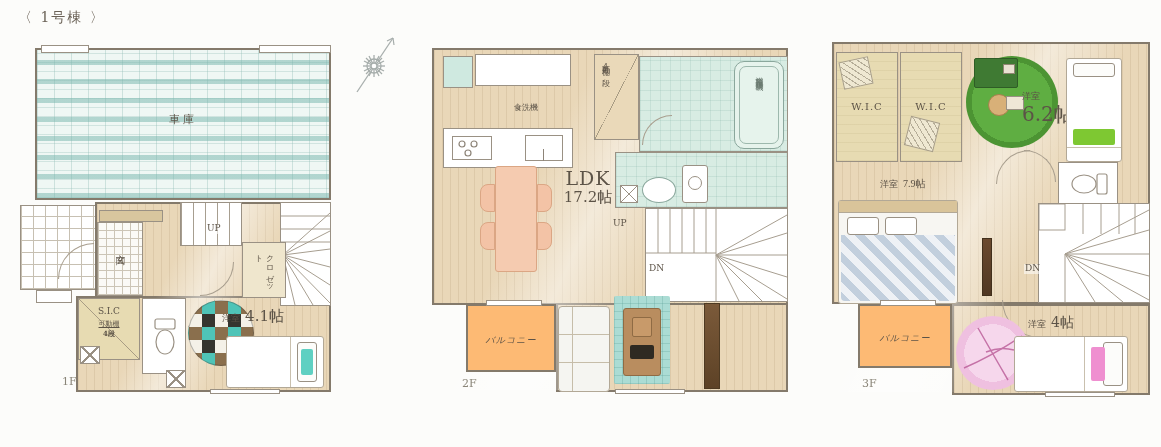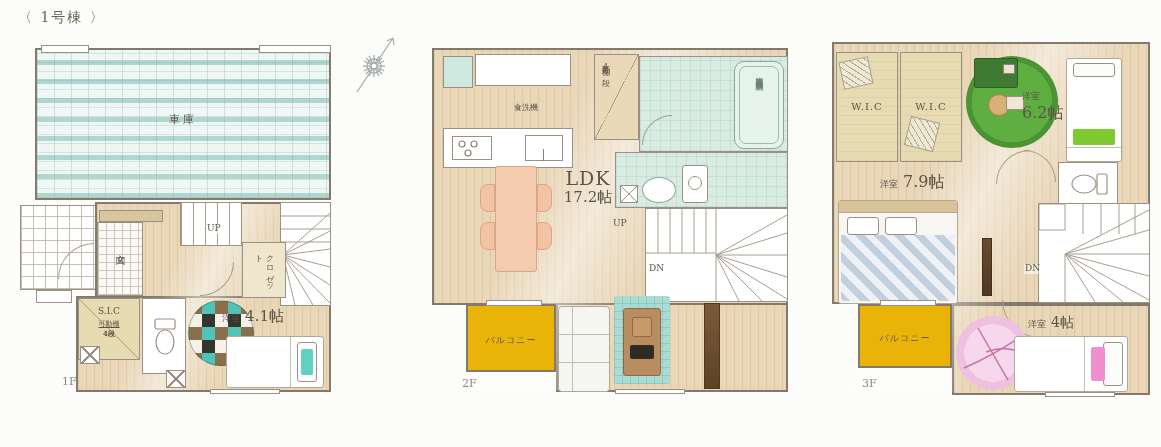--- a/index.html
+++ b/index.html
@@ -10,21 +10,21 @@
   .thin{border:1px solid #9a9184;}
   .wood{background-color:#e9d7b8;background-image:repeating-linear-gradient(90deg,rgba(146,116,77,.14) 0 1px,transparent 1px 8px);}
   .khaki{background-color:#e7dbb2;background-image:repeating-linear-gradient(0deg,rgba(146,130,77,.10) 0 1px,transparent 1px 9px);}
   .tiles{background-color:#ffffff;background-image:repeating-linear-gradient(0deg,#c7c0b2 0 1px,transparent 1px 12px),repeating-linear-gradient(90deg,#c7c0b2 0 1px,transparent 1px 12px);}
   .tiles-fine{background-color:#fbfaf6;background-image:repeating-linear-gradient(0deg,#ccc5b6 0 1px,transparent 1px 8px),repeating-linear-gradient(90deg,#ccc5b6 0 1px,transparent 1px 8px);}
   .garage{background-color:#eff7f4;background-image:
       repeating-linear-gradient(0deg,rgba(116,180,171,.50) 0 5px,transparent 5px 19px),
       repeating-linear-gradient(90deg,rgba(140,185,178,.35) 0 1px,transparent 1px 17px),
       repeating-linear-gradient(0deg,rgba(140,185,178,.30) 0 1px,transparent 1px 9px);}
   .teal{background-color:#d8ece3;background-image:repeating-linear-gradient(0deg,rgba(120,170,158,.18) 0 1px,transparent 1px 10px),repeating-linear-gradient(90deg,rgba(120,170,158,.18) 0 1px,transparent 1px 10px);}
-  .gray{background-color:#eab308;}
+  .gray{background-color:#fdba74;font-style:italic;}
   .white{background:#ffffff;}
   .lbl{font-family:"DejaVu Serif","Liberation Serif",serif;color:#5c5347;white-space:nowrap;line-height:1.1;}
   .vtext{writing-mode:vertical-rl;text-orientation:upright;word-break:break-all;letter-spacing:2px;
          font-family:"DejaVu Serif","Liberation Serif",serif;color:#5c5347;}
   .beam{pointer-events:none;background:linear-gradient(115deg,rgba(255,255,255,0) 32%,rgba(255,255,255,.48) 46%,rgba(255,255,255,0) 62%);}
   .treads-v{background-color:#fff;background-image:repeating-linear-gradient(90deg,#a79e90 0 1px,transparent 1px 12px);}
   .xbox{background-color:#fff;border:1px solid #9a9184;background-image:
       linear-gradient(45deg,transparent 47%,#9a9184 47% 53%,transparent 53%),
       linear-gradient(-45deg,transparent 47%,#9a9184 47% 53%,transparent 53%);}
   .hatch{background-color:#efe8d2;border:1px solid #a79d86;background-image:repeating-linear-gradient(45deg,rgba(110,100,80,.45) 0 1px,transparent 1px 5px);}
@@ -242,42 +242,42 @@
   </div>
 
   <div class="abs" style="left:966px;top:56px;width:92px;height:92px;border-radius:50%;background:radial-gradient(circle,#5fae42 0 62%,#4c9433 62% 100%);"></div>
   <div class="abs" style="left:974px;top:58px;width:44px;height:30px;background:#3f7a33;border:1px solid #2f5d26;border-radius:2px;">
     <div class="abs" style="left:28px;top:5px;width:12px;height:10px;background:#e9e2d2;border:1px solid #8f8672;"></div>
   </div>
   <div class="abs" style="left:988px;top:94px;width:22px;height:22px;border-radius:50%;background:#d8b078;border:1px solid #a7804c;"></div>
   <div class="abs" style="left:1006px;top:96px;width:18px;height:14px;background:#efe7d6;border:1px solid #9a9184;"></div>
   <div class="abs" style="left:1022px;top:84px;">
     <span class="lbl fs9">洋室</span><br>
-    <span class="lbl" style="font-size:16px;">6.2帖</span>
+    <span class="lbl" style="font-size:20px;">6.2帖</span>
   </div>
   <div class="abs white" style="left:1066px;top:58px;width:56px;height:104px;border:1.5px solid #b2a896;border-radius:3px;">
     <div class="abs thin" style="left:6px;top:4px;width:42px;height:14px;background:#fcfcfa;border-radius:3px;"></div>
     <div class="abs" style="left:6px;top:70px;width:42px;height:16px;background:#7ec832;border-radius:2px;"></div>
     <div class="abs" style="left:0;top:88px;width:100%;height:1px;background:#c9c0ae;"></div>
   </div>
 
   <div class="abs white thin" style="left:1058px;top:162px;width:60px;height:42px;">
     <svg class="abs" style="left:10px;top:8px;" width="40" height="26" viewBox="0 0 40 26">
       <g stroke="#9a9184" stroke-width="1.2" fill="#fff">
         <rect x="28" y="3" width="10" height="20" rx="2"></rect>
           <ellipse cx="15" cy="13" rx="12" ry="9"></ellipse>
       </g>
     </svg>
   </div>
   <div class="abs arc" style="left:1024px;top:150px;width:32px;height:32px;border-left:none;border-bottom:none;border-radius:0 100% 0 0;"></div>
   <div class="abs arc" style="left:996px;top:150px;width:34px;height:34px;border-right:none;border-bottom:none;border-radius:100% 0 0 0;"></div>
 
   <div class="abs" style="left:880px;top:172px;">
     <span class="lbl fs9">洋室</span>
-    <span class="lbl" style="font-size:16px;">7.9帖</span>
+    <span class="lbl" style="font-size:10px;font-family:Liberation Serif, serif;">7.9帖</span>
   </div>
   <div class="abs" style="left:838px;top:200px;width:120px;height:104px;border:1.5px solid #b2a896;border-radius:3px;background:#f7f6f2;">
     <div class="abs" style="left:0;top:0;width:100%;height:12px;background:#d9c49a;border-bottom:1px solid #b2a896;"></div>
     <div class="abs thin" style="left:8px;top:16px;width:32px;height:18px;background:#fff;border-radius:3px;"></div>
     <div class="abs thin" style="left:46px;top:16px;width:32px;height:18px;background:#fff;border-radius:3px;"></div>
     <div class="abs" style="left:2px;top:34px;width:114px;height:66px;border-radius:0 0 4px 4px;background:repeating-linear-gradient(45deg,#c2cfdd 0 7px,#eef1f5 7px 14px);"></div>
   </div>
   <div class="abs" style="left:982px;top:238px;width:10px;height:58px;background:linear-gradient(#6b4a2f,#503823);border:1px solid #42301c;"></div>
 
   <div class="abs white thin" style="left:1038px;top:203px;width:112px;height:100px;">

